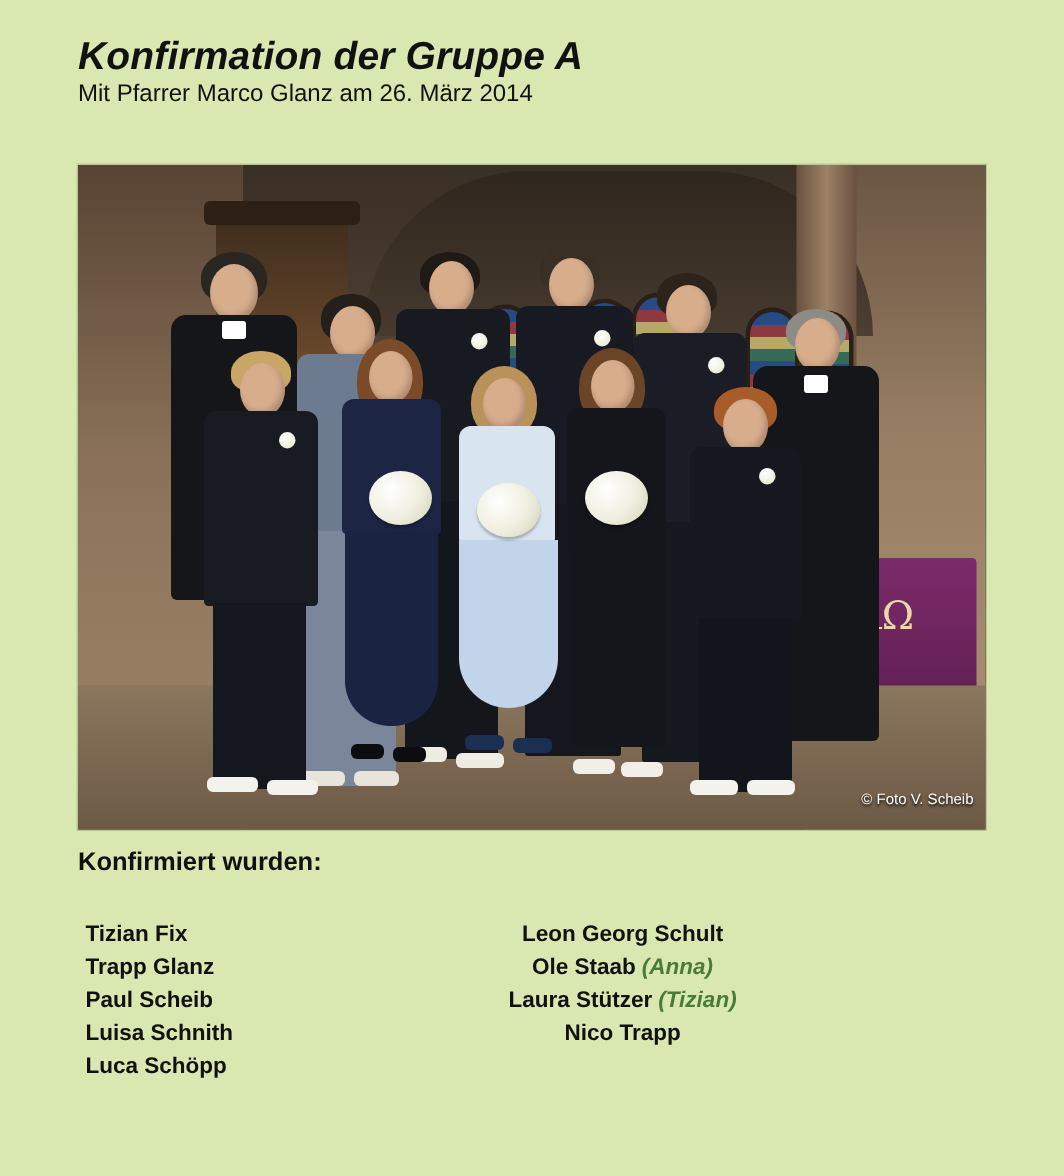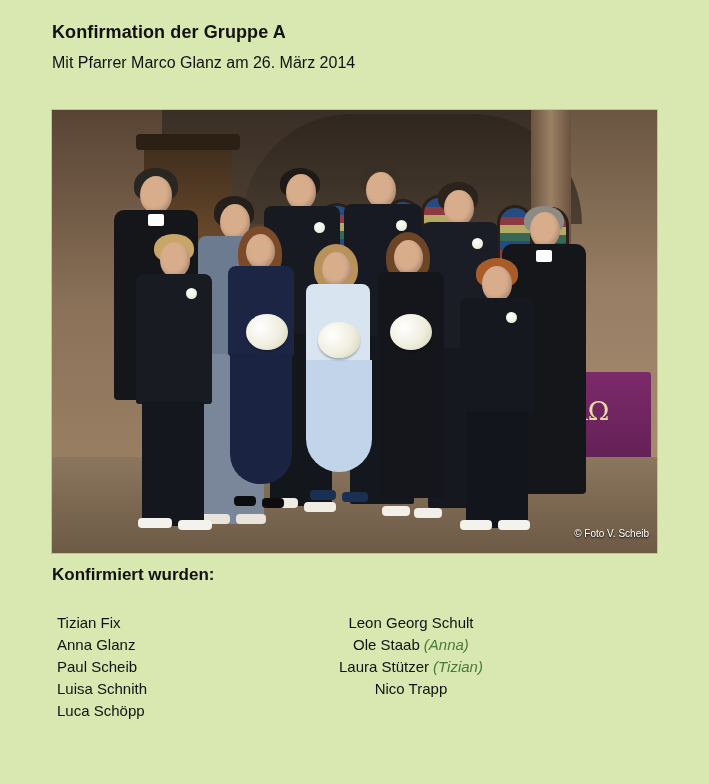--- a/index.html
+++ b/index.html
@@ -18,25 +18,26 @@
   .page {
     position: absolute;
     left: 0; top: 0;
     width: 709px;
     height: 784px;
   }
   .title {
     position: absolute;
     left: 52px;
     top: 22px;
-    font-size: 18px;
+    font-size: 26px;
     font-weight: bold;
     letter-spacing: 0.1px;
     color: #111;
     white-space: nowrap;
+    font-style: italic;
   }
   .subtitle {
     position: absolute;
     left: 52px;
     top: 54px;
     font-size: 16px;
     font-weight: normal;
     color: #111;
     white-space: nowrap;
   }
@@ -199,21 +200,21 @@
     color: #111;
   }
   .names-col {
     position: absolute;
     font-size: 15px;
     line-height: 22px;
     color: #111;
   }
   .names-col.left { left: 57px; top: 612px; }
   .names-col.right { left: 339px; top: 612px; text-align: center; }
-  .name-row { white-space: nowrap; }
+  .name-row { white-space: nowrap; font-weight: bold; }
   .place {
     font-style: italic;
     color: #4a7a3a;
     margin-left: 4px;
   }
 </style>
 </head>
 <body>
 
 <div class="page">
@@ -344,21 +345,21 @@
       </div>
 
       <div class="credit">© Foto V. Scheib</div>
     </div>
   </div>
 
   <div class="names-heading">Konfirmiert wurden:</div>
 
   <div class="names-col left">
     <div class="name-row"><span>Tizian Fix</span></div>
-    <div class="name-row"><span>Anna Glanz</span></div>
+    <div class="name-row"><span>Trapp Glanz</span></div>
     <div class="name-row"><span>Paul Scheib</span></div>
     <div class="name-row"><span>Luisa Schnith</span></div>
     <div class="name-row"><span>Luca Schöpp</span></div>
   </div>
 
   <div class="names-col right">
     <div class="name-row"><span>Leon Georg Schult</span></div>
     <div class="name-row"><span>Ole Staab</span><span class="place">(Anna)</span></div>
     <div class="name-row"><span>Laura Stützer</span><span class="place">(Tizian)</span></div>
     <div class="name-row"><span>Nico Trapp</span></div>

